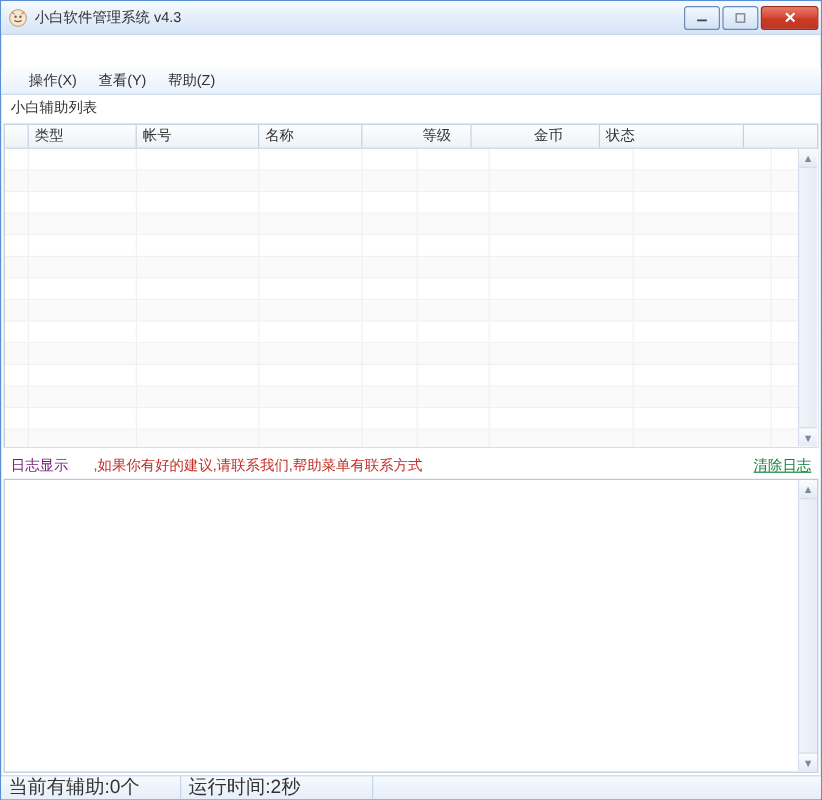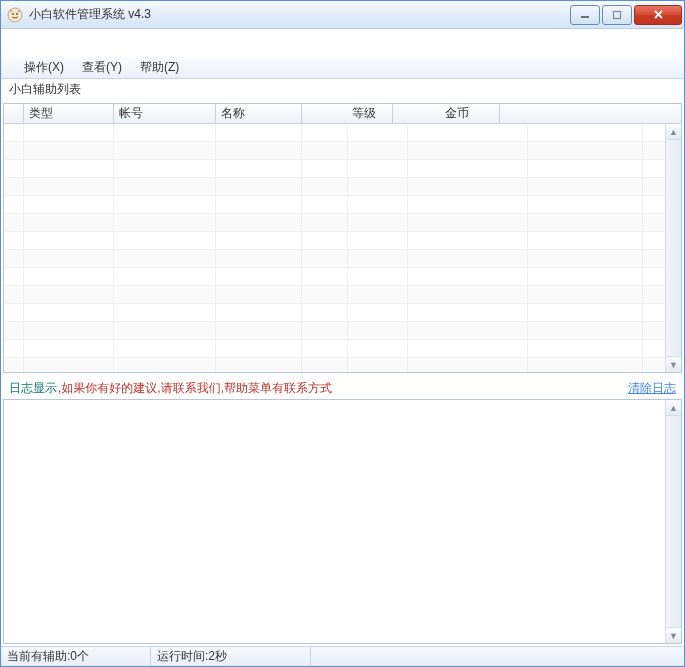--- a/index.html
+++ b/index.html
@@ -137,47 +137,47 @@
   .cell.c3{width:86px;} .cell.c4{width:46px;} .cell.c5{width:60px;}
   .cell.c6{width:120px;} .cell.c7{width:115px;} .cell.c8{flex:1;border-right:none;}
   
   .lower-header {
     display:flex;
     align-items:center;
     height:22px;
     padding: 0 6px;
     margin-top: 4px;
   }
-  .lower-header .log-title { color:#0f766e; }
+  .lower-header .log-title { color:#701a75; }
   .lower-header .suggest {
     color:#c03028;
-    margin-left: 1px;
+    margin-left: 21px;
     flex:1;
   }
   .lower-header .clear-link {
-    color:#3b82f6;
+    color:#15803d;
     text-decoration: underline;
     cursor:pointer;
   }
   .log-area {
     flex:1;
     border:1px solid #b7c7dd;
     background:#fff;
     min-height: 0;
     overflow:auto;
     position:relative;
   }
   
   .statusbar {
     height: 20px;
     background: linear-gradient(to bottom,#f6fafe,#e6eef9);
     border-top:1px solid #c5d6ec;
     display:flex;
     align-items:stretch;
-    font-size:12px;
+    font-size:16px;
     color:#333;
   }
   .status-cell {
     border-right:1px solid #c5d6ec;
     padding: 0 6px;
     display:flex;align-items:center;
   }
   .status-cell.s0{width:150px;}
   .status-cell.s1{width:160px;}
   .status-cell.s2{flex:1; justify-content:flex-end; border-right:none;}
@@ -259,20 +259,21 @@
     </div>
 
     <div class="table-wrap">
       <div class="thead">
         <div class="th c0"></div>
         <div class="th c1">类型</div>
         <div class="th c2">帐号</div>
         <div class="th c3">名称</div>
         <div class="th c4">等级</div>
         <div class="th c5">金币</div>
+        <div class="th c6">状态</div>
         <div class="th c8"></div>
       </div>
       <div class="tbody">
 
         <div class="row">
             <div class="cell c0"></div>
             <div class="cell c1"></div>
             <div class="cell c2"></div>
             <div class="cell c3"></div>
             <div class="cell c4"></div>

